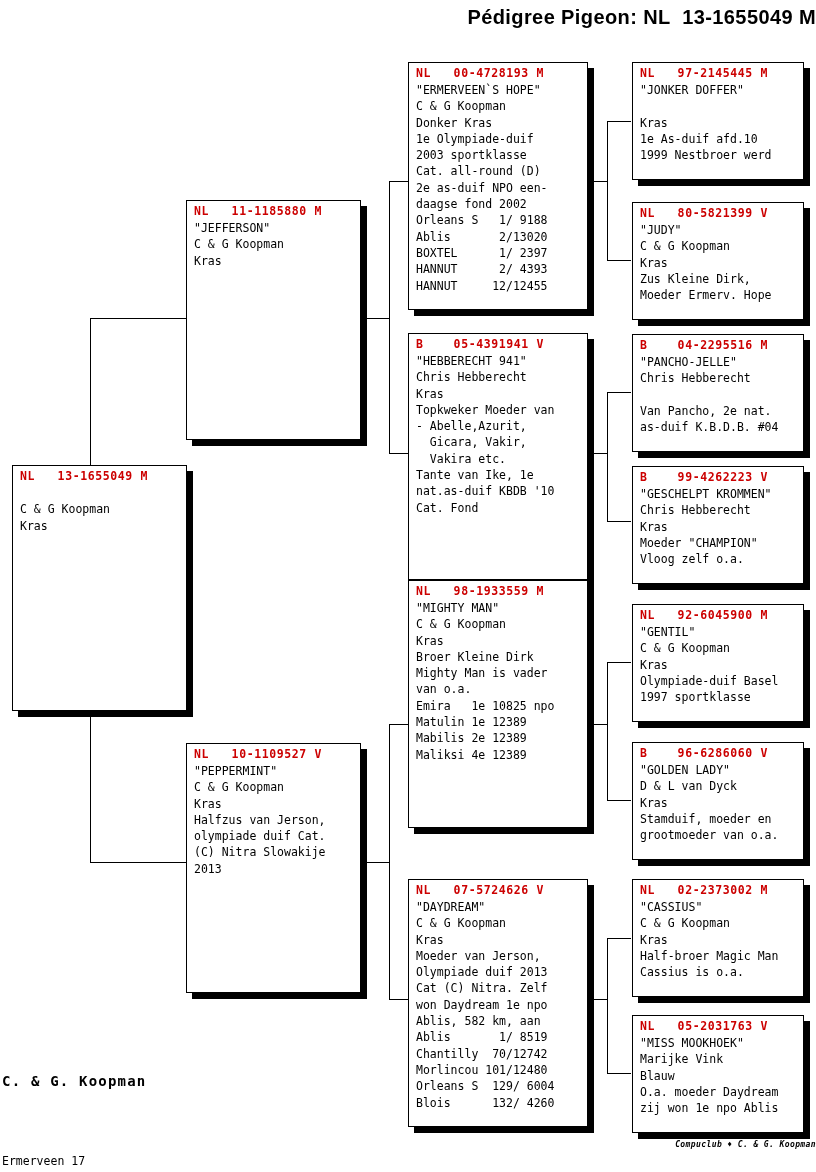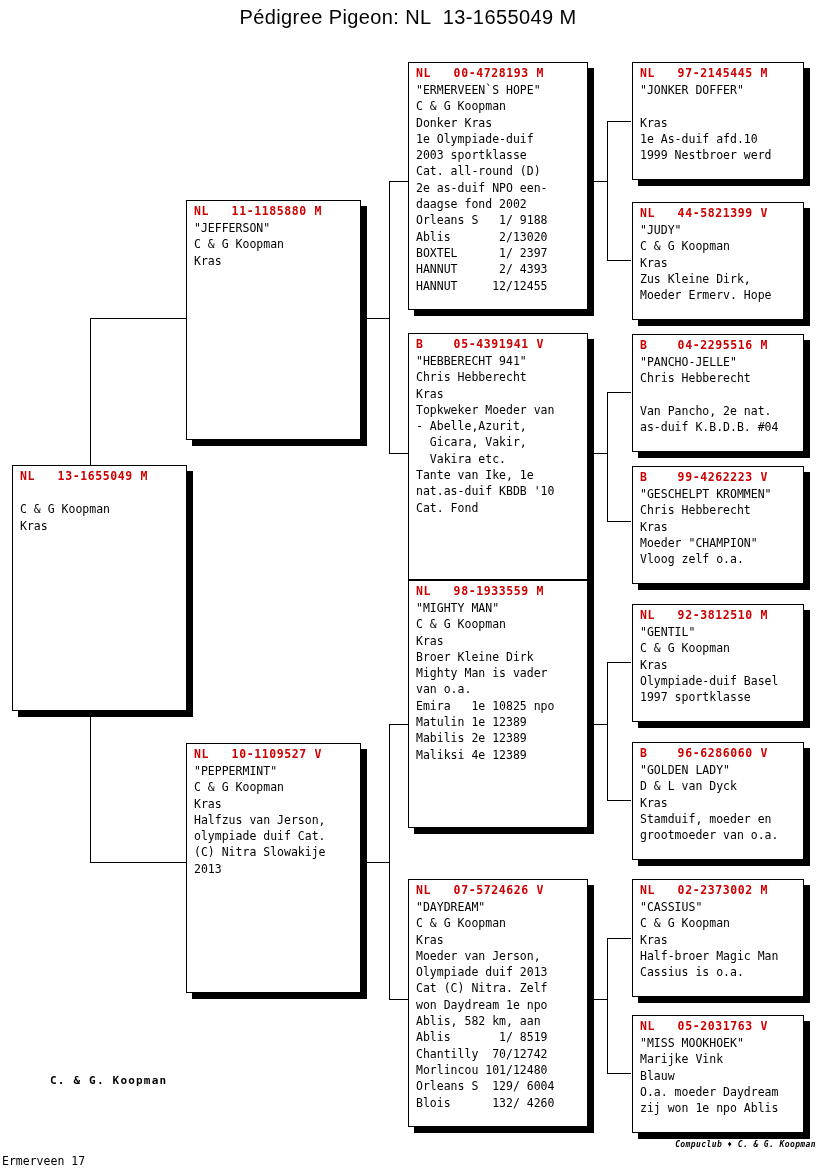--- a/index.html
+++ b/index.html
@@ -5,23 +5,23 @@
 <style>
   html,body{margin:0;padding:0;background:#ffffff;}
   body{
     width:816px;height:1172px;position:relative;overflow:hidden;
     font-family:"DejaVu Sans Mono","Liberation Mono",monospace;
     color:#000000;
   }
 
   
   .page-title{
-    position:absolute;left:0;top:6px;width:816px;text-align:center;
+    position:absolute;left:0;top:6px;width:816px;text-align:right;
     font-family:"Liberation Sans","DejaVu Sans",sans-serif;
-    font-size:20px;font-weight:400;letter-spacing:.4px;color:#000;
+    font-size:20px;font-weight:700;letter-spacing:.4px;color:#000;
     white-space:pre;
   }
 
   
   .conn{position:absolute;background:#000;}
   .conn.h{height:1px;}
   .conn.v{width:1px;}
 
   
   .card{
@@ -47,22 +47,22 @@
     line-height:16.3px;
     white-space:pre;
     color:#000000;
     letter-spacing:0px;
   }
 
   
   .footer{position:absolute;left:2px;top:1033px;white-space:pre;}
   .footer .fname{
     font-family:"DejaVu Sans Mono","Liberation Mono",monospace;
-    font-size:11px;font-weight:bold;letter-spacing:1.2px;
-    line-height:20px;display:block;margin-left:48px;
+    font-size:14px;font-weight:bold;letter-spacing:1.2px;
+    line-height:20px;display:block;
   }
   .footer .fline{
     font-size:11.5px;line-height:16.3px;display:block;letter-spacing:0;margin-top:24px;
   }
 
   .credit{
     position:absolute;left:620px;top:1140px;width:196px;
     text-align:right;white-space:pre;
     font-size:8px;font-weight:bold;font-style:italic;
     letter-spacing:.4px;color:#000;
@@ -205,21 +205,21 @@
 <div class="card" style="left:632px;top:62px;width:172px;height:118px;">
   <span class="ring">NL   97-2145445 M</span>
   <span class="body">"JONKER DOFFER"
 
 Kras
 1e As-duif afd.10
 1999 Nestbroer werd</span>
 </div>
 
 <div class="card" style="left:632px;top:202px;width:172px;height:118px;">
-  <span class="ring">NL   44-5821399 V</span>
+  <span class="ring">NL   80-5821399 V</span>
   <span class="body">"JUDY"
 C &amp; G Koopman
 Kras
 Zus Kleine Dirk,
 Moeder Ermerv. Hope</span>
 </div>
 
 <div class="card" style="left:632px;top:334px;width:172px;height:118px;">
   <span class="ring">B    04-2295516 M</span>
   <span class="body">"PANCHO-JELLE"
@@ -232,21 +232,21 @@
 <div class="card" style="left:632px;top:466px;width:172px;height:118px;">
   <span class="ring">B    99-4262223 V</span>
   <span class="body">"GESCHELPT KROMMEN"
 Chris Hebberecht
 Kras
 Moeder "CHAMPION"
 Vloog zelf o.a.</span>
 </div>
 
 <div class="card" style="left:632px;top:604px;width:172px;height:118px;">
-  <span class="ring">NL   92-3812510 M</span>
+  <span class="ring">NL   92-6045900 M</span>
   <span class="body">"GENTIL"
 C &amp; G Koopman
 Kras
 Olympiade-duif Basel
 1997 sportklasse</span>
 </div>
 
 <div class="card" style="left:632px;top:742px;width:172px;height:118px;">
   <span class="ring">B    96-6286060 V</span>
   <span class="body">"GOLDEN LADY"

